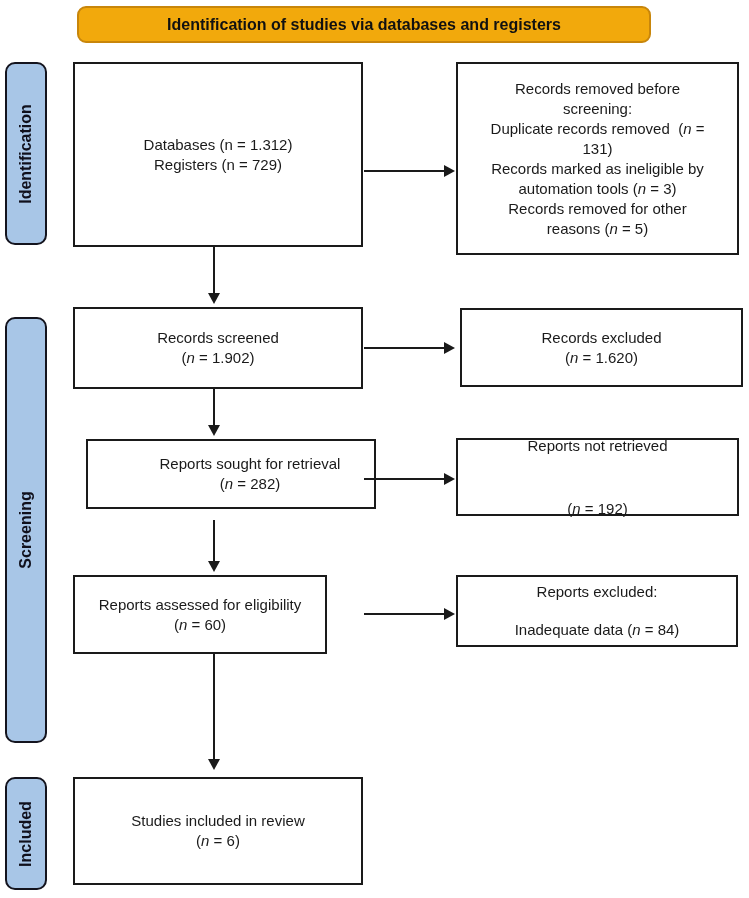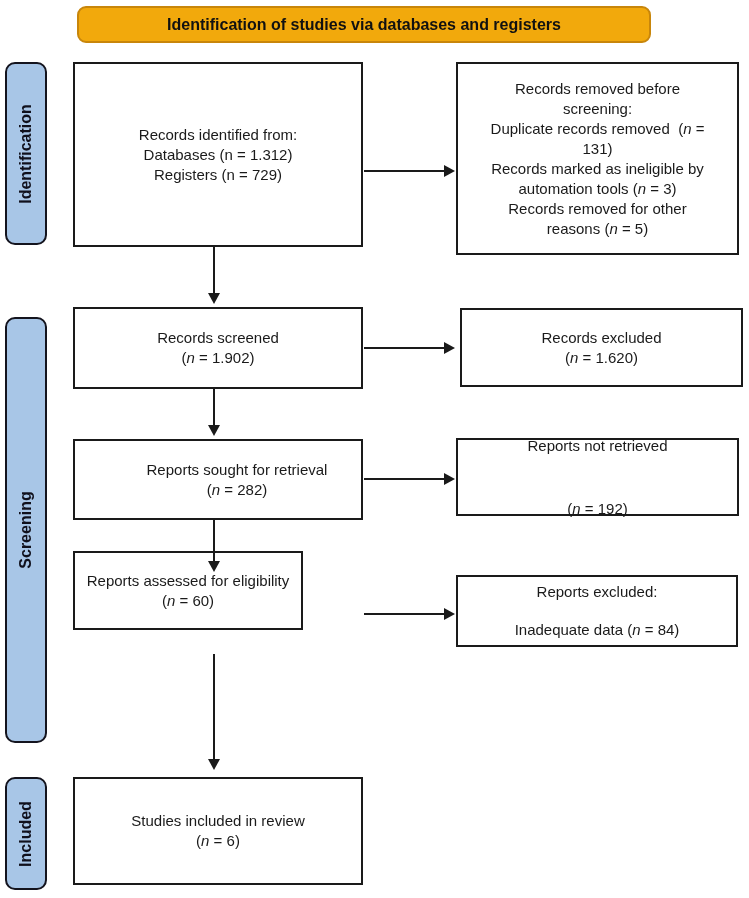--- a/index.html
+++ b/index.html
@@ -54,22 +54,22 @@
     display: flex; flex-direction: column;
     align-items: center; justify-content: center;
     text-align: right;
     font-size: 15px; line-height: 20px;
   }
   .box .line { white-space: pre; }
   .box .it { font-style: italic; }
 
   #box-records-identified   { left: 73px;  top: 62px;  width: 290px; height: 185px; }
   #box-records-screened     { left: 73px;  top: 307px; width: 290px; height: 82px; }
-  #box-reports-sought       { left: 73px;  top: 439px; width: 290px; height: 81px; padding-left: 38px; }
-  #box-reports-assessed     { left: 73px;  top: 551px; width: 230px; height: 79px; }
+  #box-reports-sought       { left: 86px;  top: 439px; width: 290px; height: 70px; padding-left: 38px; }
+  #box-reports-assessed     { left: 73px;  top: 575px; width: 254px; height: 79px; }
   #box-studies-included     { left: 73px;  top: 777px; width: 290px; height: 108px; }
 
   #box-records-removed      { left: 456px; top: 62px;  width: 283px; height: 193px; }
   #box-records-excluded     { left: 460px; top: 308px; width: 283px; height: 79px; }
   #box-reports-not-retrieved{ left: 456px; top: 438px; width: 283px; height: 78px; gap: 43px; }
   #box-reports-excluded     { left: 456px; top: 575px; width: 282px; height: 72px; gap: 18px; }
 
   
   .varrow {
     position: absolute; width: 12px;
@@ -115,21 +115,20 @@
     <span>Identification</span>
   </div>
   <div class="stage" id="stage-screening">
     <span>Screening</span>
   </div>
   <div class="stage" id="stage-included">
     <span>Included</span>
   </div>
 
   <div class="box" id="box-records-identified">
-      <div class="line"><span>Records identified from:</span></div>
       <div class="line"><span>Databases (n = 1.312)</span></div>
       <div class="line"><span>Registers (n = 729)</span></div>
     </div>
   <div class="box" id="box-records-removed">
       <div class="line"><span>Records removed before</span></div>
       <div class="line"><span>screening:</span></div>
       <div class="line"><span>Duplicate records removed &nbsp;(</span><span class="it">n</span><span> =</span></div>
       <div class="line"><span>131)</span></div>
       <div class="line"><span>Records marked as ineligible by</span></div>
       <div class="line"><span>automation tools (</span><span class="it">n</span><span> = 3)</span></div>

